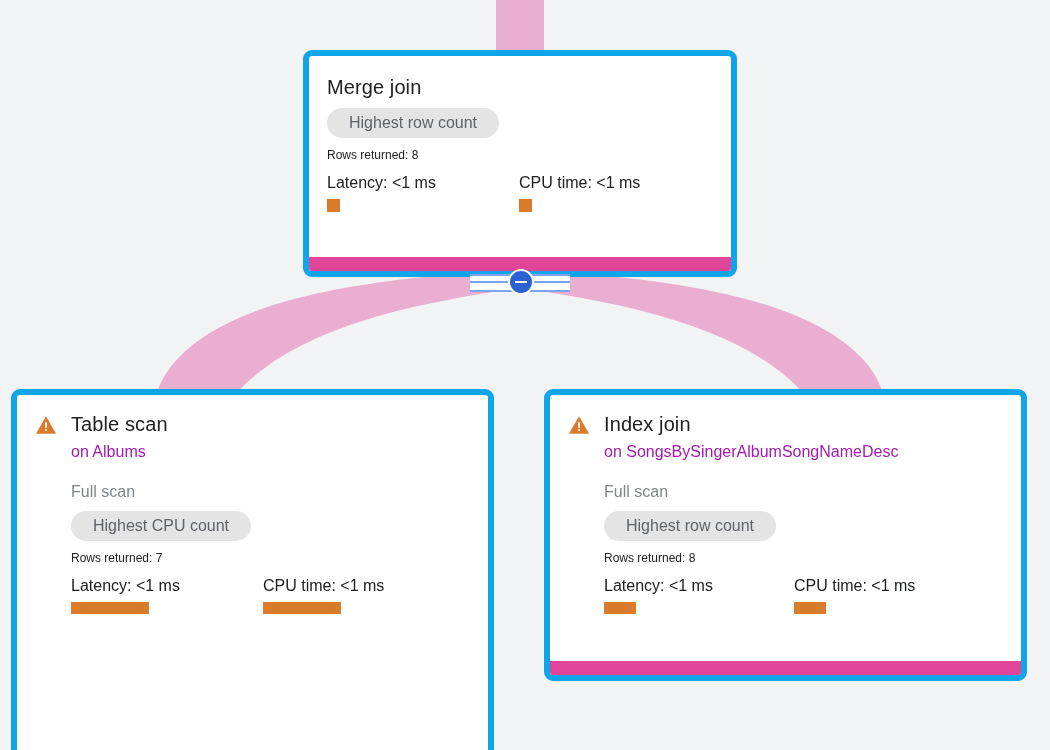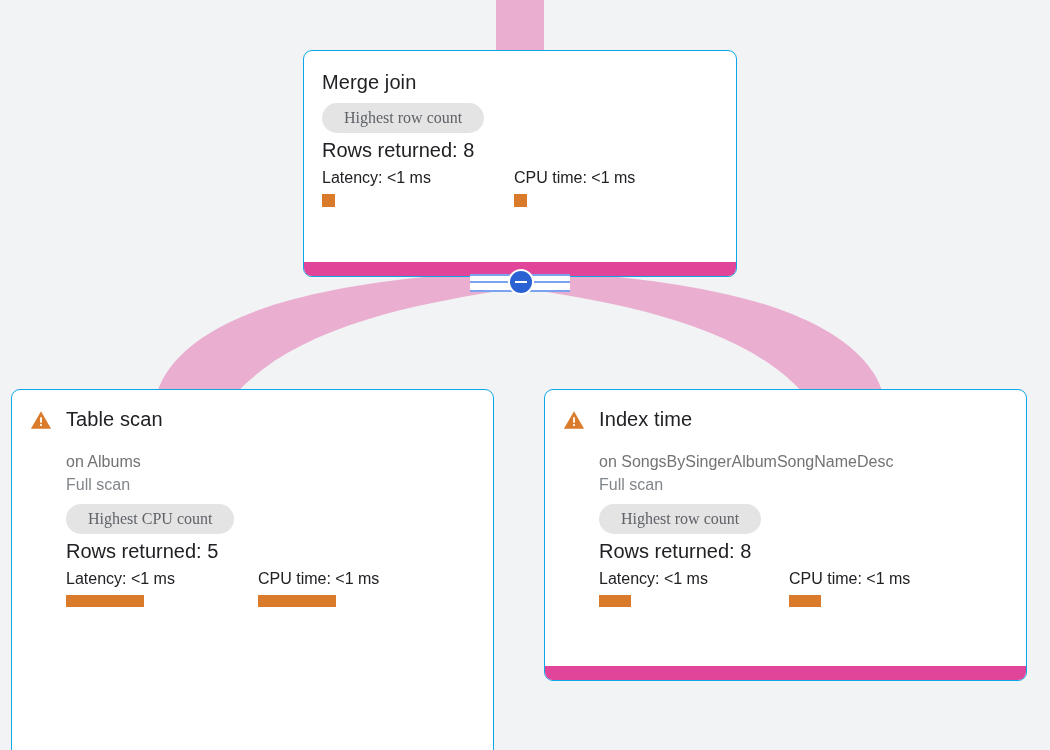--- a/index.html
+++ b/index.html
@@ -32,21 +32,21 @@
     top: 0;
     width: 1050px;
     height: 750px;
     pointer-events: none;
   }
 
   
   .node-card {
     position: absolute;
     background: #ffffff;
-    border: 1px solid #0ea5e9;
+    border: 6px solid #0ea5e9;
     border-radius: 9px;
     box-sizing: border-box;
     overflow: hidden;
   }
   .node-body {
     padding: 16px 18px 10px 18px;
     box-sizing: border-box;
   }
   .node-accent {
     position: absolute;
@@ -71,50 +71,49 @@
   .node-title {
     font-size: 20px;
     line-height: 26px;
     color: #202124;
     font-weight: 400;
     letter-spacing: 0.1px;
   }
   .node-subtitle {
     font-size: 16px;
     line-height: 22px;
-    color: #737373;
-    margin-top: 19px;
+    color: #a21caf;
+    margin-top: 4px;
   }
   .node-subtitle.muted {
     color: #80868b;
-    margin-top: 1px;
+    margin-top: 18px;
   }
 
   .chips {
     margin-top: 8px;
   }
   .chip {
     display: block;
     background: #e4e4e4;
     color: #5f6368;
     border-radius: 15px;
     font-size: 16px;
     line-height: 30px;
     height: 30px;
     padding: 0 22px;
     margin-bottom: 6px;
     text-align: center;
     box-sizing: border-box;
     width: fit-content;
     min-width: 160px;
-    font-family: Liberation Serif, serif;
   }
 
   .rows-returned {
-    font-size: 20px;
+    font-size: 12px;
     line-height: 22px;
     color: #202124;
     margin-top: 6px;
   }
 
   .metrics {
     display: flex;
     margin-top: 7px;
   }
   .metric {
@@ -278,21 +277,21 @@
           <rect x="11" y="9" width="2" height="6" fill="#ffffff"></rect>
           <rect x="11" y="16.5" width="2" height="2" fill="#ffffff"></rect>
         </svg>
         <div style="flex:1">
           <div class="node-title">Table scan</div>
           <div class="node-subtitle">on Albums</div>
           <div class="node-subtitle muted">Full scan</div>
           <div class="chips">
             <span class="chip">Highest CPU count</span>
           </div>
-          <div class="rows-returned">Rows returned: 5</div>
+          <div class="rows-returned">Rows returned: 7</div>
           <div class="metrics">
             <div class="metric">
               <div class="metric-label">Latency: &lt;1 ms</div>
               <div class="metric-bar"></div>
             </div>
             <div class="metric">
               <div class="metric-label">CPU time: &lt;1 ms</div>
               <div class="metric-bar"></div>
             </div>
           </div>
@@ -304,21 +303,21 @@
 
   <div class="node-card" id="node-index-scan">
     <div class="node-body">
       <div class="node-head">
         <svg class="warn-icon" viewBox="0 0 24 24">
           <path d="M12 2.5 L23 21.5 L1 21.5 Z" fill="#d97b2b"></path>
           <rect x="11" y="9" width="2" height="6" fill="#ffffff"></rect>
           <rect x="11" y="16.5" width="2" height="2" fill="#ffffff"></rect>
         </svg>
         <div style="flex:1">
-          <div class="node-title">Index time</div>
+          <div class="node-title">Index join</div>
           <div class="node-subtitle">on SongsBySingerAlbumSongNameDesc</div>
           <div class="node-subtitle muted">Full scan</div>
           <div class="chips">
             <span class="chip">Highest row count</span>
           </div>
           <div class="rows-returned">Rows returned: 8</div>
           <div class="metrics">
             <div class="metric">
               <div class="metric-label">Latency: &lt;1 ms</div>
               <div class="metric-bar"></div>

